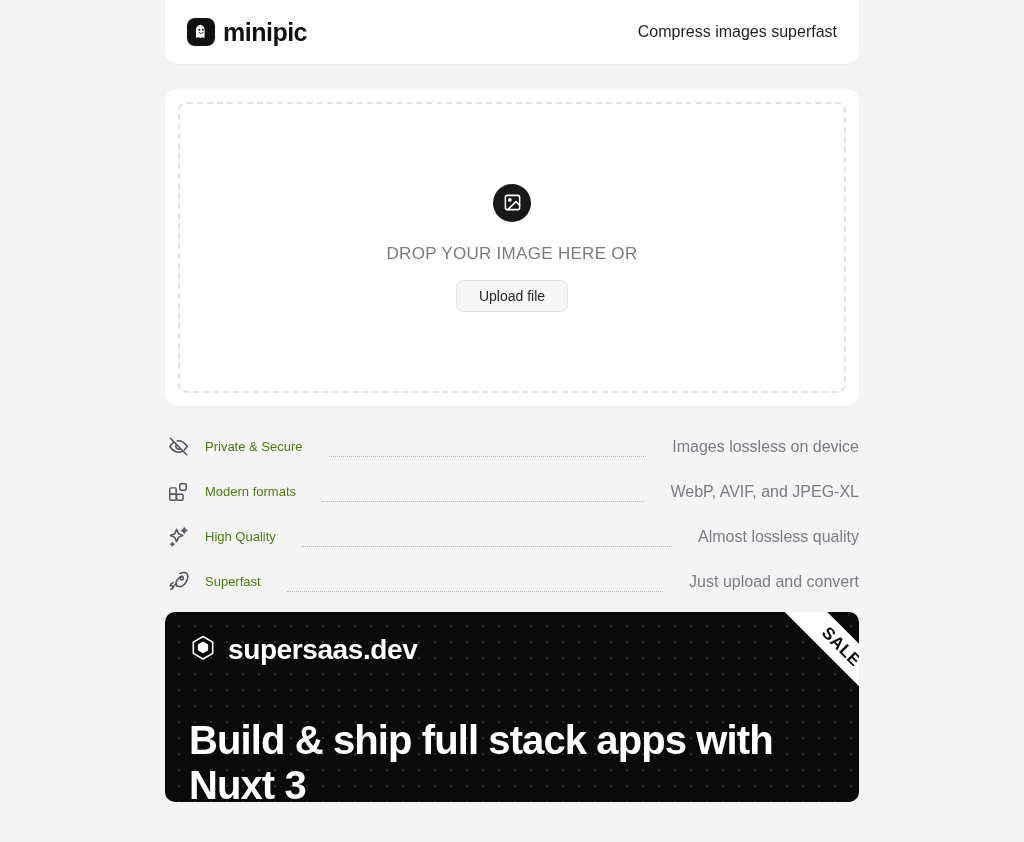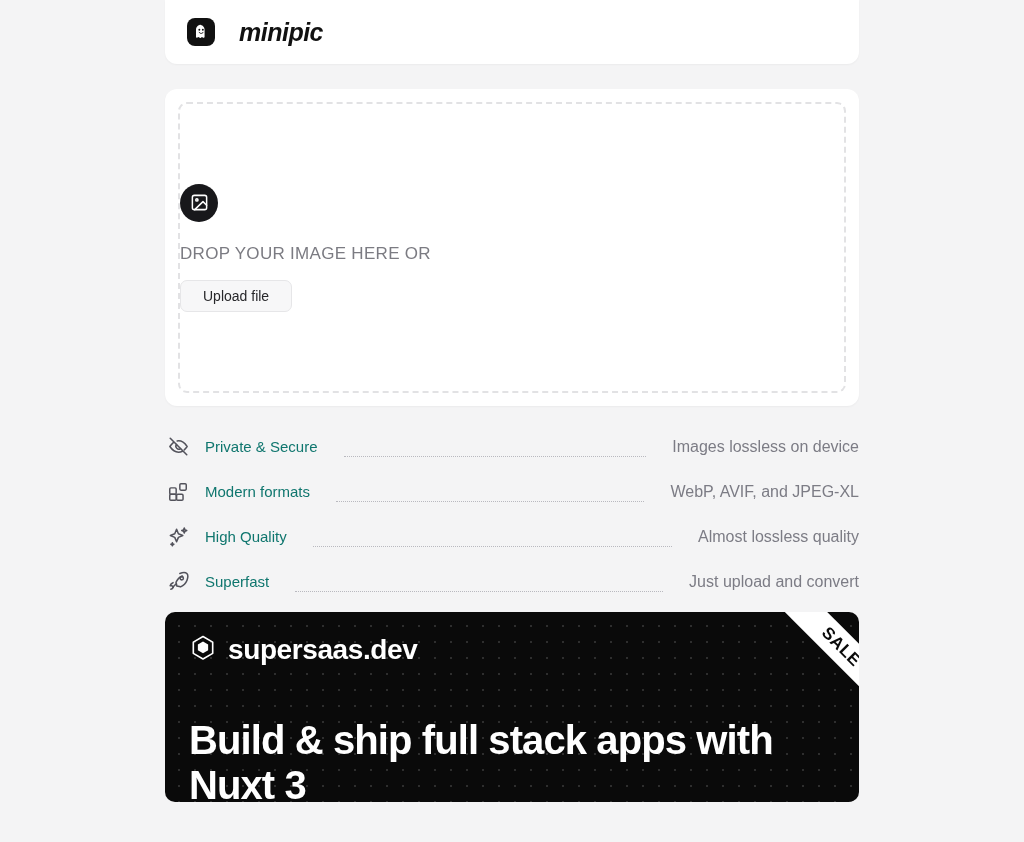--- a/index.html
+++ b/index.html
@@ -32,22 +32,21 @@
     height: 64px;
     display: flex;
     align-items: center;
     justify-content: space-between;
     padding: 0 22px;
     box-shadow: 0 1px 2px rgba(0,0,0,0.04);
   }
   .brand {
     display: flex;
     align-items: center;
-    gap: 24px;
-    font-style: italic;
+    gap: 8px;
   }
   .brand-logo {
     width: 28px;
     height: 28px;
     background: #111111;
     border-radius: 8px;
     display: flex;
     align-items: center;
     justify-content: center;
     flex: none;
@@ -71,21 +70,21 @@
     height: 317px;
     padding: 13px;
     box-shadow: 0 1px 2px rgba(0,0,0,0.04);
   }
   .drop-inner {
     border: 2px dashed #e2e2e4;
     border-radius: 9px;
     height: 100%;
     display: flex;
     flex-direction: column;
-    align-items: flex-start;
+    align-items: center;
     justify-content: center;
     gap: 0;
   }
   .drop-icon-circle {
     width: 38px;
     height: 38px;
     border-radius: 50%;
     background: #18181b;
     display: flex;
     align-items: center;
@@ -122,22 +121,22 @@
   .feature-icon {
     width: 26px;
     height: 26px;
     flex: none;
     display: flex;
     align-items: center;
     justify-content: center;
     color: #52525b;
   }
   .feature-label {
-    font-size: 15px;
-    color: #0f766e;
+    font-size: 13px;
+    color: #4d7c0f;
     white-space: nowrap;
     flex: none;
   }
   .feature-dots {
     flex: 1 1 auto;
     height: 1px;
     border-bottom: 1px dotted #b9b9bf;
     margin: 0 12px;
     align-self: flex-end;
     margin-bottom: 12px;
@@ -232,20 +231,21 @@
         <div class="brand-logo">
           <svg width="20" height="20" viewBox="0 0 24 24" aria-hidden="true">
             <path d="M12 3.2c-3.5 0-6 2.6-6 6.1v8.3c0 1 1 1.6 1.8 1.1l1.2-.8 1.5 1c.4.3.9.3 1.3 0l1.4-1 1.3.9c.8.5 1.8-.1 1.8-1V9.3c0-3.5-2.6-6.1-6.3-6.1z" fill="#ffffff"></path>
             <circle cx="10" cy="9.3" r="1.15" fill="#111111"></circle>
             <circle cx="14.2" cy="9.3" r="1.15" fill="#111111"></circle>
             <path d="M9.8 12.3c.6.9 1.4 1.4 2.4 1.4s1.8-.5 2.4-1.4" stroke="#111111" stroke-width="1.2" fill="none" stroke-linecap="round"></path>
           </svg>
         </div>
         <div class="brand-name">minipic</div>
       </div>
+      <div class="header-tagline">Compress images superfast</div>
     </div>
 
     <div class="drop-card">
       <div class="drop-inner">
         <div class="drop-icon-circle">
           <svg width="19" height="19" viewBox="0 0 24 24" fill="none" stroke="#ffffff" stroke-width="1.9" stroke-linecap="round" stroke-linejoin="round" aria-hidden="true">
             <rect x="3" y="3" width="18" height="18" rx="2.5"></rect>
             <circle cx="8.7" cy="8.7" r="1.4"></circle>
             <path d="M21 15.5l-4.6-4.6L6 21"></path>
           </svg>

